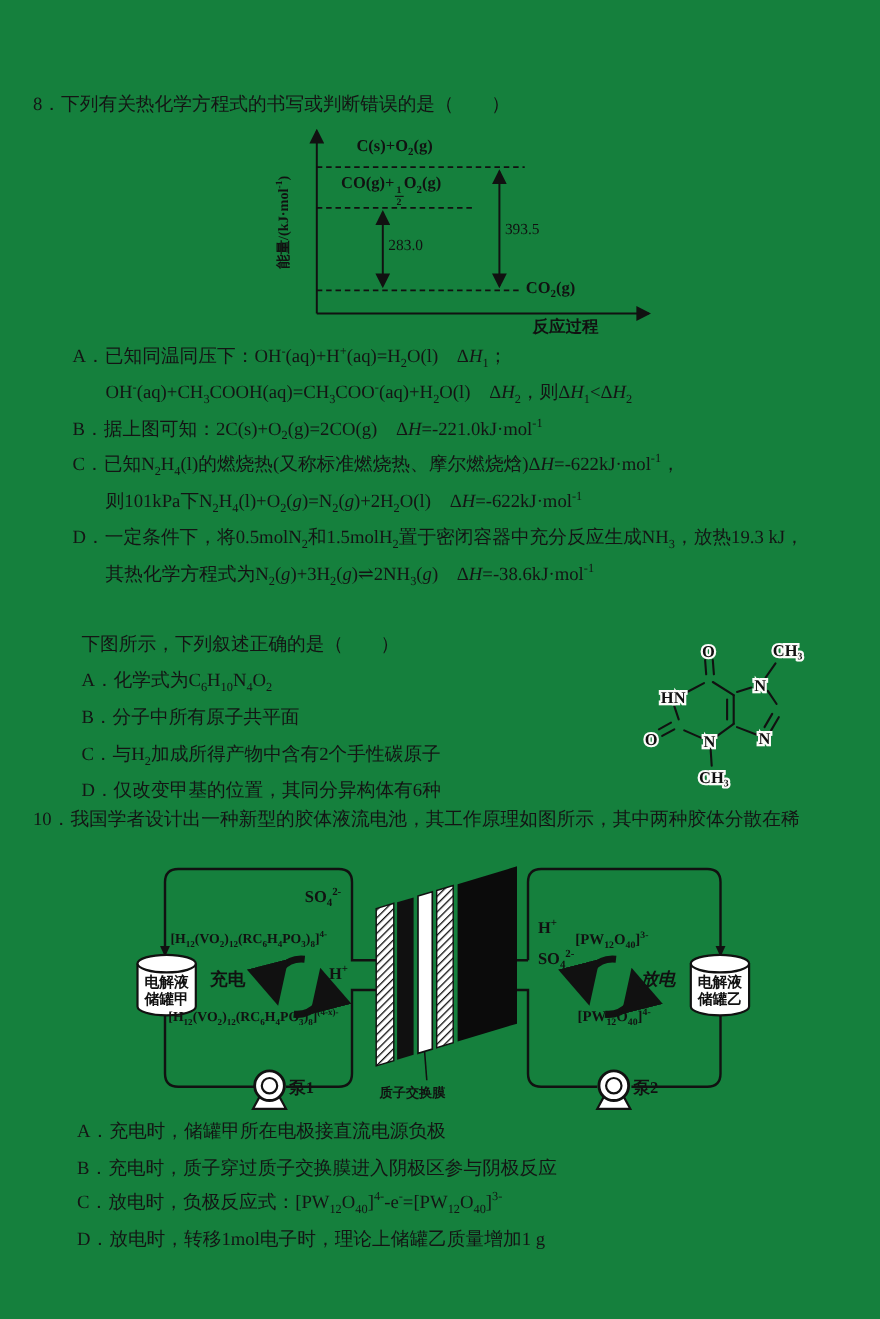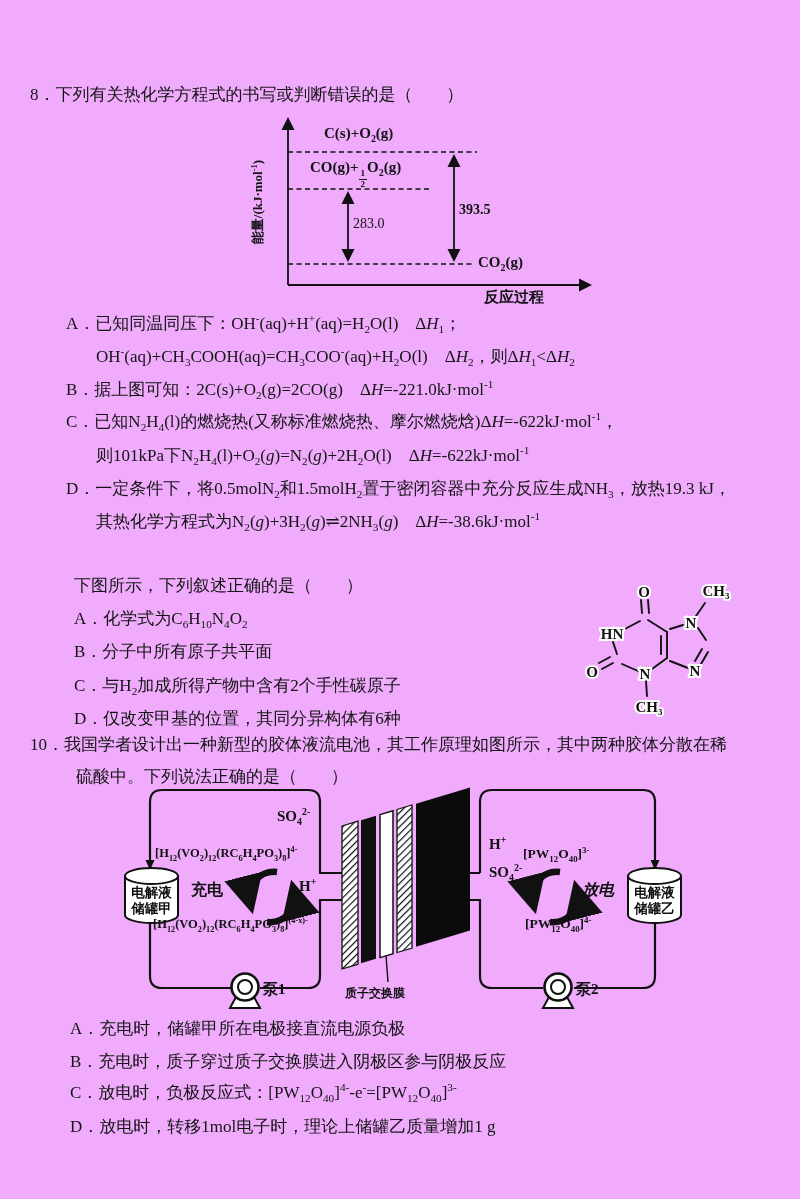--- a/index.html
+++ b/index.html
@@ -1,18 +1,18 @@
 <!DOCTYPE html>
 <html><head>
 <meta charset="utf-8">
 <style>
   html,body{margin:0;padding:0;background:#e8e8e8;}
   #page{
     position:relative;width:800px;height:1199px;margin:0 auto;
-    background:#f0abfc;color:#111;overflow:hidden;
+    background:#15803d;color:#111;overflow:hidden;
     font-family:"Liberation Serif","DejaVu Serif",serif;
   }
   .line{position:absolute;white-space:nowrap;font-size:17px;line-height:1.25;color:#141414;}
   .dlabel{position:absolute;white-space:nowrap;color:#111;}
   sub,sup{font-size:0.66em;line-height:0;}
   i{font-style:italic;}
   .frac{display:inline-flex;flex-direction:column;text-align:center;vertical-align:-0.45em;
         font-size:0.6em;line-height:1.1;font-style:normal;}
   .frac b{font-weight:inherit;display:block;padding:0 2px;}
   .frac b:first-child{border-bottom:1.3px solid #111;}
@@ -49,21 +49,21 @@
       <line x1="214" y1="53" x2="214" y2="157" stroke="#111" stroke-width="1.8" marker-start="url(#ah)" marker-end="url(#ah)"></line>
     </svg>
     <span class="ylab" style="left:-42px;top:90px;width:120px;">能量/(kJ·mol<sup>-1</sup>)</span>
     <span class="dlabel bold" style="left:84px;top:22px;font-size:15px;">C(s)+O<sub>2</sub>(g)</span>
     <span class="dlabel bold" style="left:70px;top:56px;font-size:15px;">CO(g)+<span class="frac">
           <b>1</b>
           <b>2</b>
         </span>O<sub>2</sub>(g)</span>
     <span class="dlabel bold" style="left:238px;top:151px;font-size:15px;">CO<sub>2</sub>(g)</span>
     <span class="dlabel" style="left:113px;top:113px;font-size:14px;">283.0</span>
-    <span class="dlabel" style="left:219px;top:99px;font-size:14px;font-weight:bold;">393.5</span>
+    <span class="dlabel" style="left:219px;top:99px;font-size:14px;">393.5</span>
     <span class="dlabel bold" style="left:244px;top:185px;font-size:15px;">反应过程</span>
   </div>
 
   <div class="line" style="left:66px;top:313px;">A．已知同温同压下：OH<sup>-</sup>(aq)+H<sup>+</sup>(aq)=H<sub>2</sub>O(l)　Δ<i>H</i><sub>1</sub>；</div>
   <div class="line" style="left:96px;top:346px;">OH<sup>-</sup>(aq)+CH<sub>3</sub>COOH(aq)=CH<sub>3</sub>COO<sup>-</sup>(aq)+H<sub>2</sub>O(l)　Δ<i>H</i><sub>2</sub>，则Δ<i>H</i><sub>1</sub>&lt;Δ<i>H</i><sub>2</sub></div>
   <div class="line" style="left:66px;top:379px;">B．据上图可知：2C(s)+O<sub>2</sub>(g)=2CO(g)　Δ<i>H</i>=-221.0kJ·mol<sup>-1</sup></div>
   <div class="line" style="left:66px;top:411px;">C．已知N<sub>2</sub>H<sub>4</sub>(l)的燃烧热(又称标准燃烧热、摩尔燃烧焓)Δ<i>H</i>=-622kJ·mol<sup>-1</sup>，</div>
   <div class="line" style="left:96px;top:445px;">则101kPa下N<sub>2</sub>H<sub>4</sub>(l)+O<sub>2</sub>(<i>g</i>)=N<sub>2</sub>(<i>g</i>)+2H<sub>2</sub>O(l)　Δ<i>H</i>=-622kJ·mol<sup>-1</sup></div>
   <div class="line" style="left:66px;top:478px;">D．一定条件下，将0.5molN<sub>2</sub>和1.5molH<sub>2</sub>置于密闭容器中充分反应生成NH<sub>3</sub>，放热19.3 kJ，</div>
   <div class="line" style="left:96px;top:511px;">其热化学方程式为N<sub>2</sub>(<i>g</i>)+3H<sub>2</sub>(<i>g</i>)⇌2NH<sub>3</sub>(<i>g</i>)　Δ<i>H</i>=-38.6kJ·mol<sup>-1</sup></div>
@@ -107,21 +107,20 @@
         <text x="73" y="99">N</text>
         <text x="119" y="48">N</text>
         <text x="123" y="96">N</text>
         <text x="144" y="16">CH₃</text>
         <text x="77" y="132">CH₃</text>
       </g>
     </svg>
   </div>
 
   <div class="line" style="left:30px;top:734px;">10．我国学者设计出一种新型的胶体液流电池，其工作原理如图所示，其中两种胶体分散在稀</div>
-  <div class="line" style="left:76px;top:766px;">硫酸中。下列说法正确的是（　　）</div>
 
   <div class="diagram" style="left:95px;top:784px;width:680px;height:230px;">
     <svg width="680" height="230" viewBox="0 0 680 230">
       <defs>
         <marker id="ah2" viewBox="0 0 10 10" refX="7" refY="5" markerWidth="6" markerHeight="6" orient="auto">
           <path d="M0,0L10,5L0,10z" fill="#111"></path>
         </marker>
         <pattern id="hatch" width="5" height="5" patternUnits="userSpaceOnUse" patternTransform="rotate(45)">
           <rect width="5" height="5" fill="#fff"></rect>
           <line x1="0" y1="0" x2="0" y2="5" stroke="#111" stroke-width="2.4"></line>

